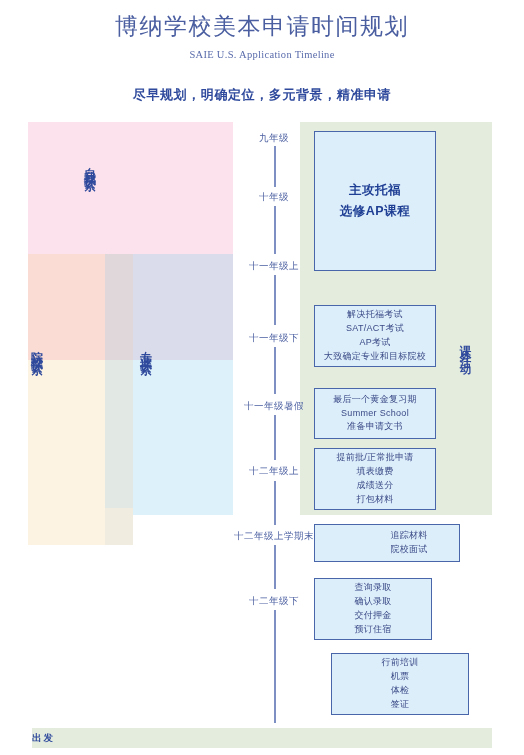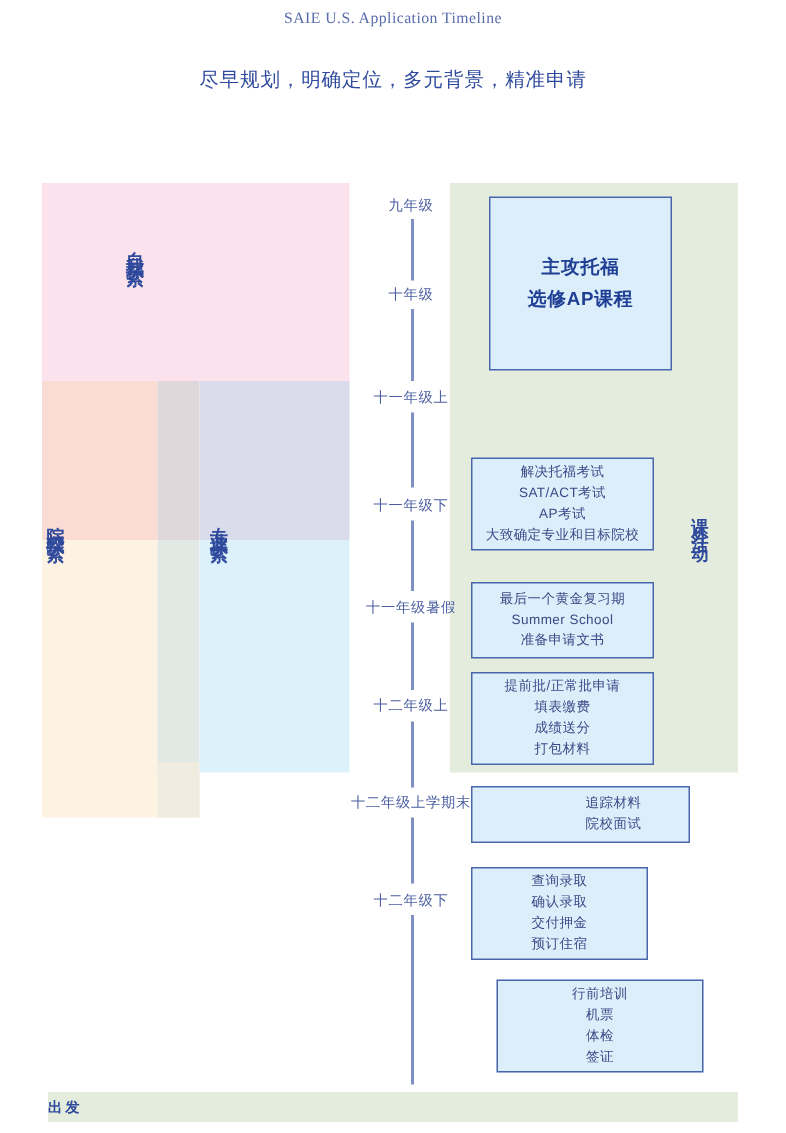--- a/index.html
+++ b/index.html
@@ -35,21 +35,21 @@
   }
   .title-en {
     font-family: "Liberation Serif", "DejaVu Serif", serif;
     font-size: 10.5px;
     color: #5a6cab;
     letter-spacing: 0.3px;
     margin-top: 7px;
   }
   .slogan {
     font-size: 13px;
-    font-weight: normal;
+    font-weight: bold;
     color: #2f4a9c;
     letter-spacing: 0.6px;
     margin-top: 26px;
   }
   .subslogan {
     font-size: 8.5px;
     color: #5a6cab;
     letter-spacing: 0.3px;
     margin-top: 8px;
   }
@@ -146,20 +146,21 @@
     font-size: 9.5px;
     font-weight: bold;
     color: #2f4a9c;
     letter-spacing: 2px;
   }
 </style>
 </head>
 <body>
 
 <div class="header">
+  <div class="title-cn">博纳学校美本申请时间规划</div>
   <div class="title-en">SAIE U.S. Application Timeline</div>
   <div class="slogan">尽早规划，明确定位，多元背景，精准申请</div>
 </div>
 
 <div class="block" style="left:28px; top:122px; width:205px; height:132px; background:#fbe2ec;"></div>
 
 <div class="block" style="left:28px; top:254px; width:77px; height:254px; background:#fadcd4;"></div>
 <div class="block" style="left:28px; top:508px; width:105px; height:37px; background:#fdf3e2;"></div>
 <div class="block" style="left:28px; top:360px; width:77px; height:148px; background:#fdf3e2;"></div>
 
@@ -188,21 +189,21 @@
 
 <div class="tl-label" style="left:204px; top:133px;">九年级</div>
 <div class="tl-label" style="left:204px; top:192px;">十年级</div>
 <div class="tl-label" style="left:204px; top:261px;">十一年级上</div>
 <div class="tl-label" style="left:204px; top:333px;">十一年级下</div>
 <div class="tl-label" style="left:204px; top:401px;">十一年级暑假</div>
 <div class="tl-label" style="left:204px; top:466px;">十二年级上</div>
 <div class="tl-label" style="left:204px; top:531px;">十二年级上学期末</div>
 <div class="tl-label" style="left:204px; top:596px;">十二年级下</div>
 
-<div class="task-box big" style="left:326px; top:131px; width:122px; height:116px;">
+<div class="task-box big" style="left:314px; top:131px; width:122px; height:140px;">
   <div class="line">主攻托福</div>
   <div class="line">选修AP课程</div>
 </div>
 
 <div class="task-box" style="left:314px; top:305px; width:122px; height:62px;">
   <div class="line">解决托福考试</div>
   <div class="line">SAT/ACT考试</div>
   <div class="line">AP考试</div>
   <div class="line">大致确定专业和目标院校</div>
 </div>

